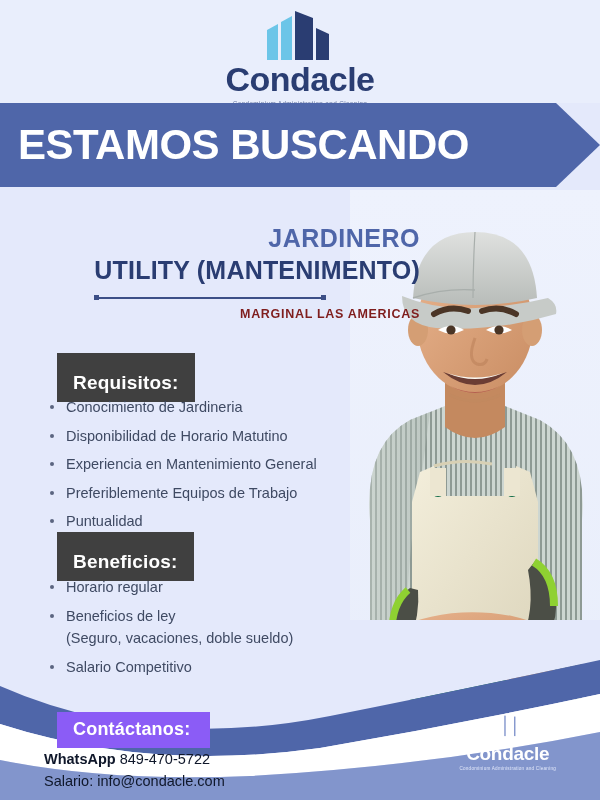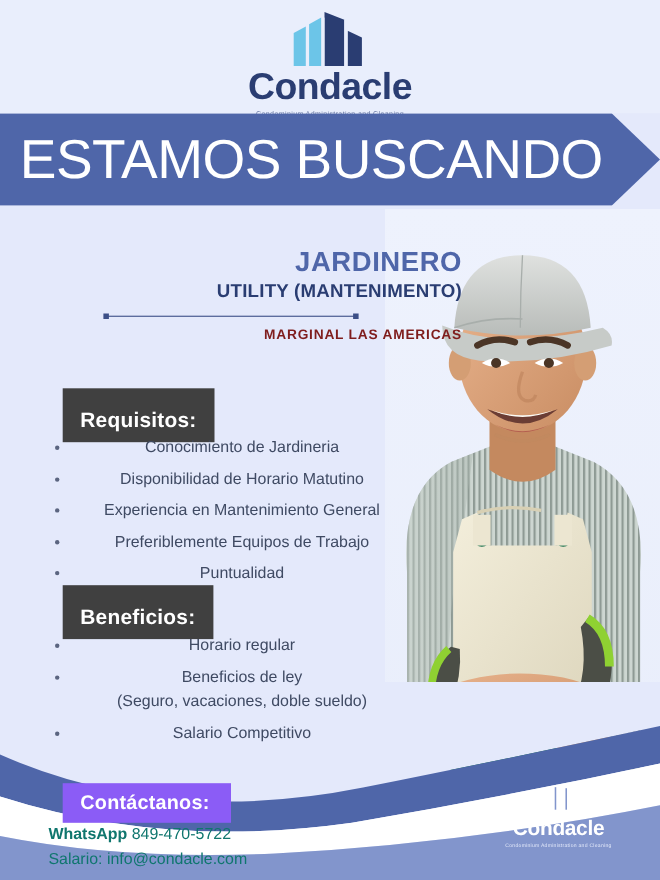--- a/index.html
+++ b/index.html
@@ -39,41 +39,41 @@
   
   .hero {
     position:absolute; left:0; top:103px; width:600px; height:84px;
     background:#4f66a9;
     -webkit-clip-path:polygon(0 0, 556px 0, 600px 42px, 556px 84px, 0 84px);
     clip-path:polygon(0 0, 556px 0, 600px 42px, 556px 84px, 0 84px);
     display:flex; align-items:center;
     z-index:7;
   }
   .hero-text {
-    color:#ffffff; font-size:50px; font-weight:normal;
+    color:#ffffff; font-size:42px; font-weight:bold;
     letter-spacing:-0.5px; padding-left:18px; white-space:nowrap;
   }
 
   
   .photo-wrap {
     position:absolute; right:0; top:190px; width:250px; height:510px;
     z-index:3; overflow:hidden;
   }
 
   
   .titleblock {
     position:absolute; left:0; top:222px; width:420px;
     text-align:right; z-index:5;
   }
   .job-line1 {
     font-size:25px; font-weight:bold; color:#4f66a9;
     letter-spacing:0.5px; line-height:1.28;
   }
   .job-line2 {
-    font-size:17px; font-weight:bold; color:#2a3d72;
+    font-size:25px; font-weight:bold; color:#2a3d72;
     letter-spacing:0.2px; line-height:1.28;
   }
   .divider {
     position:relative; width:232px; height:9px; margin:7px auto 5px auto;
   }
   .divider .bar {
     position:absolute; left:4px; top:4px; width:224px; height:1.6px;
     background:#3c4f87;
   }
   .divider .dot {
@@ -102,21 +102,20 @@
     position:absolute; z-index:5;
     list-style:none;
   }
   #list-req { left:44px; top:400px; width:330px; }
   #list-ben { left:44px; top:580px; width:330px; }
   .bullets li {
     position:relative;
     font-size:14.5px; color:#3f4a63;
     line-height:1.0; padding-left:22px; margin-bottom:14px;
     white-space:nowrap;
-    text-align:center;
   }
   .bullets li::before {
     content:""; position:absolute; left:6px; top:5px;
     width:4px; height:4px; border-radius:50%; background:#5b6580;
   }
   .bullets li.sub { padding-left:22px; margin-top:-6px; }
   .bullets li.sub::before { display:none; }
 
   
   .wave-dark {
@@ -132,21 +131,21 @@
   #chip-contact {
     position:absolute; left:57px; top:712px; z-index:8;
     background:#8b5cf6; color:#fff;
     font-size:18px; font-weight:bold;
     padding:7px 20px 8px 16px;
   }
   .contact-lines {
     position:absolute; left:44px; top:748px; z-index:8;
   }
   .contact-lines div {
-    font-size:14.5px; color:#0f766e; line-height:1.55; white-space:nowrap;
+    font-size:14.5px; color:#0f172a; line-height:1.55; white-space:nowrap;
   }
   .contact-lines b { font-weight:bold; }
   .logo-foot {
     position:absolute; right:44px; top:706px; z-index:8;
     display:flex; flex-direction:column; align-items:center;
   }
   .logo-foot .logo-mark-w { width:40px; height:36px; display:block; }
   .logo-foot .word {
     font-size:19px; font-weight:bold; color:#ffffff;
     letter-spacing:-0.3px; margin-top:2px; line-height:1;

